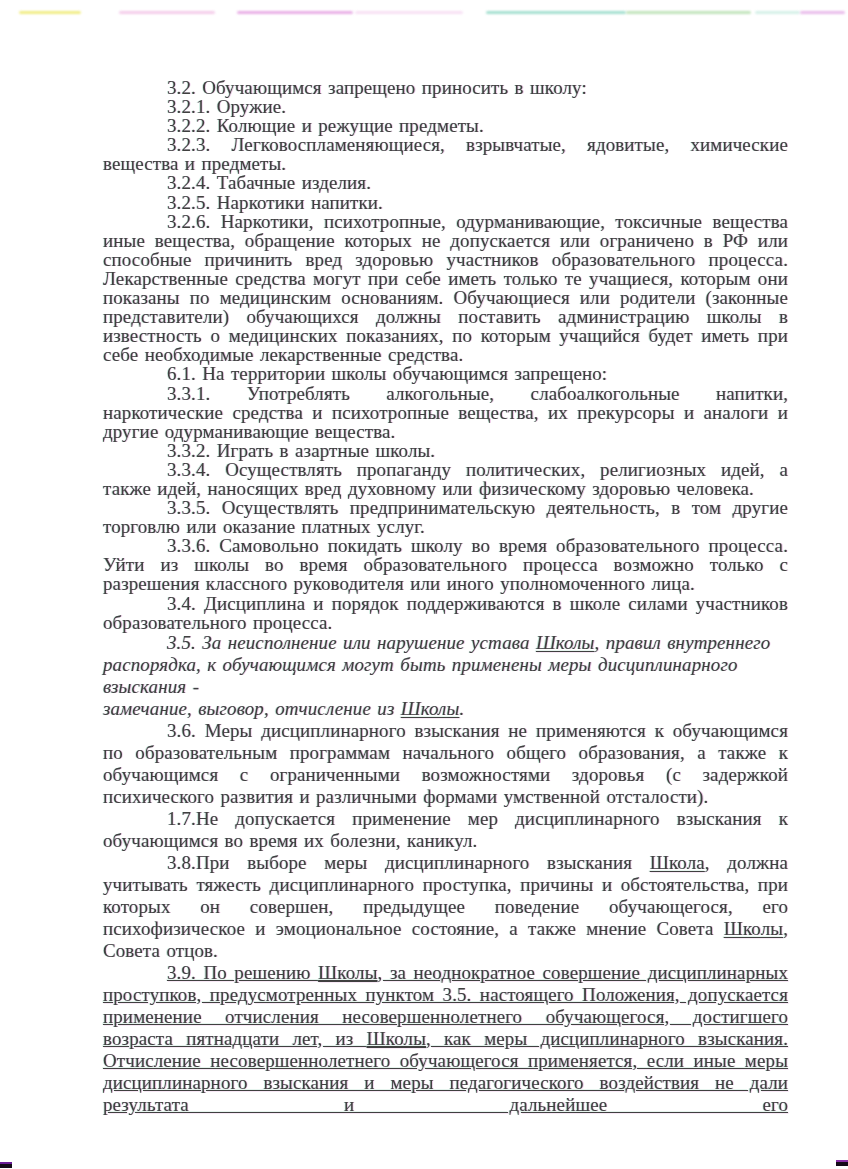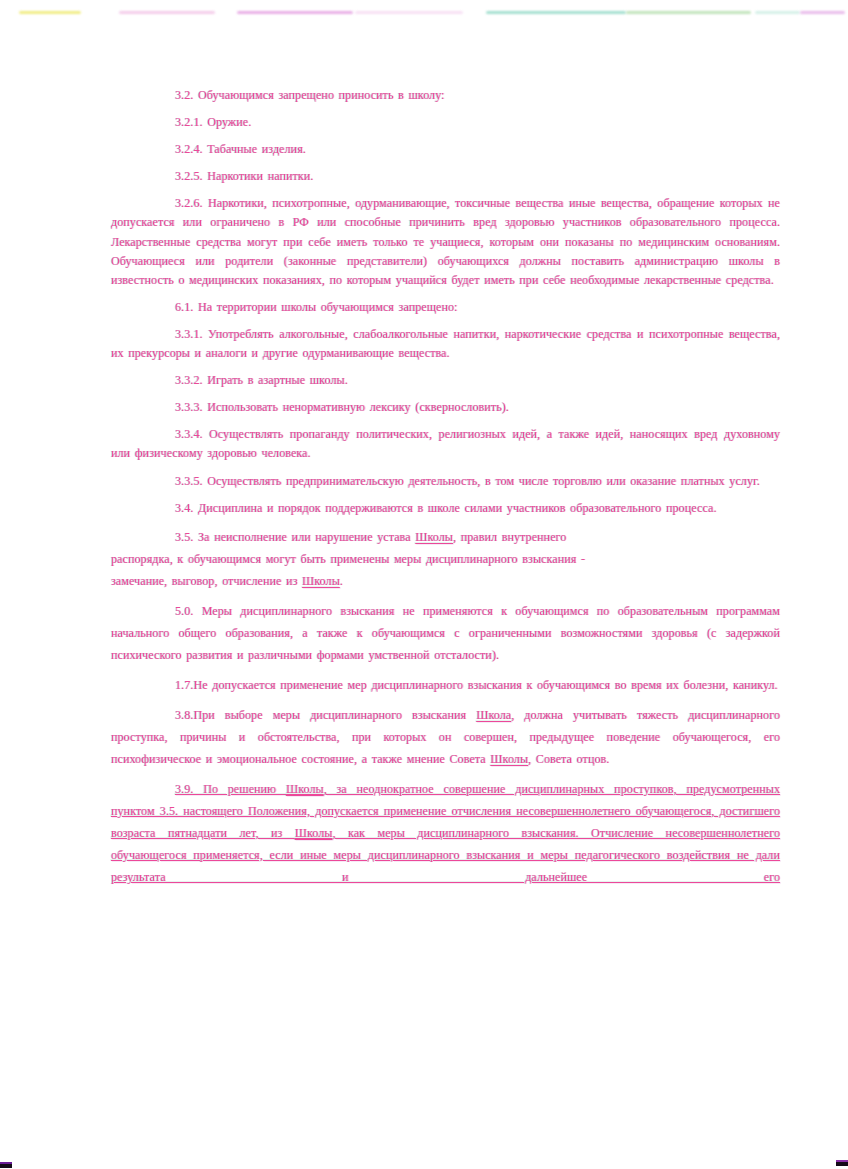--- a/index.html
+++ b/index.html
@@ -11,33 +11,33 @@
     background:#ffffff;
     overflow:hidden;
     font-family:"Liberation Serif","DejaVu Serif",serif;
   }
   .doc {
     position:absolute;
     left:103px; top:78px;
     width:685px;
   }
   .para {
-    margin:8px;
-    font-size:12px;
+    margin:0;
+    font-size:19px;
     line-height:19.1px;
-    color:#ec4899;
+    color:#404040;
     text-indent:64px;
     text-align:justify;
     word-spacing:1.5px;
     letter-spacing:0.1px;
     
     text-shadow: 0.8px 0.4px 0.6px rgba(194,78,178,0.32),
                 -0.8px -0.4px 0.6px rgba(66,170,126,0.32);
   }
-  .para.align-left { text-align:left; }
+  .para.align-left { text-align:left;font-style:italic; }
   .para.spacing-wide { line-height:22px; }
   .para.justify-last { text-align-last:justify;text-decoration:underline; }
   .u {
     text-decoration:underline;
     text-decoration-thickness:1px;
     text-underline-offset:2px;
   }
   .streak {
     position:absolute;
     top:11px; height:3px;
@@ -56,32 +56,34 @@
       <div class="streak" style="left: 237px; width: 116px; background: rgb(227, 155, 224); opacity: 0.8;"></div>
       <div class="streak" style="left: 355px; width: 108px; background: rgb(242, 200, 236); opacity: 0.55;"></div>
       <div class="streak" style="left: 486px; width: 140px; background: rgb(143, 216, 196); opacity: 0.8;"></div>
       <div class="streak" style="left: 626px; width: 125px; background: rgb(168, 217, 160); opacity: 0.7;"></div>
       <div class="streak" style="left: 755px; width: 45px; background: rgb(185, 230, 216); opacity: 0.6;"></div>
       <div class="streak" style="left: 800px; width: 45px; background: rgb(226, 166, 228); opacity: 0.75;"></div>
     </div>
   <div class="doc" id="doc">
       <p class="para">3.2. Обучающимся запрещено приносить в школу:</p>
       <p class="para">3.2.1. Оружие.</p>
+      <p class="para">3.2.2. Колющие и режущие предметы.</p>
+      <p class="para">3.2.3. Легковоспламеняющиеся, взрывчатые, ядовитые, химические вещества и предметы.</p>
       <p class="para">3.2.4. Табачные изделия.</p>
       <p class="para">3.2.5. Наркотики напитки.</p>
       <p class="para">3.2.6. Наркотики, психотропные, одурманивающие, токсичные вещества иные вещества, обращение которых не допускается или ограничено в РФ или способные причинить вред здоровью участников образовательного процесса. Лекарственные средства могут при себе иметь только те учащиеся, которым они показаны по медицинским основаниям. Обучающиеся или родители (законные представители) обучающихся должны поставить администрацию школы в известность о медицинских показаниях, по которым учащийся будет иметь при себе необходимые лекарственные средства.</p>
       <p class="para">6.1. На территории школы обучающимся запрещено:</p>
       <p class="para">3.3.1. Употреблять алкогольные, слабоалкогольные напитки, наркотические средства и психотропные вещества, их прекурсоры и аналоги и другие одурманивающие вещества.</p>
       <p class="para">3.3.2. Играть в азартные школы.</p>
-      <p class="para">3.3.3. Использовать ненормативную лексику (сквернословить).</p>
       <p class="para">3.3.4. Осуществлять пропаганду политических, религиозных идей, а также идей, наносящих вред духовному или физическому здоровью человека.</p>
-      <p class="para">3.3.5. Осуществлять предпринимательскую деятельность, в том числе торговлю или оказание платных услуг.</p>
+      <p class="para">3.3.5. Осуществлять предпринимательскую деятельность, в том другие торговлю или оказание платных услуг.</p>
+      <p class="para">3.3.6. Самовольно покидать школу во время образовательного процесса. Уйти из школы во время образовательного процесса возможно только с разрешения классного руководителя или иного уполномоченного лица.</p>
       <p class="para">3.4. Дисциплина и порядок поддерживаются в школе силами участников образовательного процесса.</p>
       <p class="para align-left spacing-wide">3.5. За неисполнение или нарушение устава <span class="u">Школы</span>, правил внутреннего<br>распорядка, к обучающимся могут быть применены меры дисциплинарного взыскания -<br>замечание, выговор, отчисление из <span class="u">Школы</span>.</p>
-      <p class="para spacing-wide">5.0. Меры дисциплинарного взыскания не применяются к обучающимся по образовательным программам начального общего образования, а также к обучающимся с ограниченными возможностями здоровья (с задержкой психического развития и различными формами умственной отсталости).</p>
+      <p class="para spacing-wide">3.6. Меры дисциплинарного взыскания не применяются к обучающимся по образовательным программам начального общего образования, а также к обучающимся с ограниченными возможностями здоровья (с задержкой психического развития и различными формами умственной отсталости).</p>
       <p class="para spacing-wide">1.7.Не допускается применение мер дисциплинарного взыскания к обучающимся во время их болезни, каникул.</p>
       <p class="para spacing-wide">3.8.При выборе меры дисциплинарного взыскания <span class="u">Школа</span>, должна учитывать тяжесть дисциплинарного проступка, причины и обстоятельства, при которых он совершен, предыдущее поведение обучающегося, его психофизическое и эмоциональное состояние, а также мнение Совета <span class="u">Школы</span>, Совета отцов.</p>
       <p class="para spacing-wide justify-last">3.9. По решению <span class="u">Школы</span>, за неоднократное совершение дисциплинарных проступков, предусмотренных пунктом 3.5. настоящего Положения, допускается применение отчисления несовершеннолетнего обучающегося, достигшего возраста пятнадцати лет, из <span class="u">Школы</span>, как меры дисциплинарного взыскания. Отчисление несовершеннолетнего обучающегося применяется, если иные меры дисциплинарного взыскания и меры педагогического воздействия не дали результата и дальнейшее его</p>
     </div>
   <div id="bmarks">
       <div class="bmark" style="left: 0px; top: 1162px; width: 12px; height: 4px; background: rgb(20, 10, 24); border-top: 2px solid rgb(106, 29, 150);"></div>
       <div class="bmark" style="left: 836px; top: 1160px; width: 12px; height: 4px; background: rgb(20, 10, 24); border-top: 2px solid rgb(138, 47, 168);"></div>
     </div>
 </div>
 

